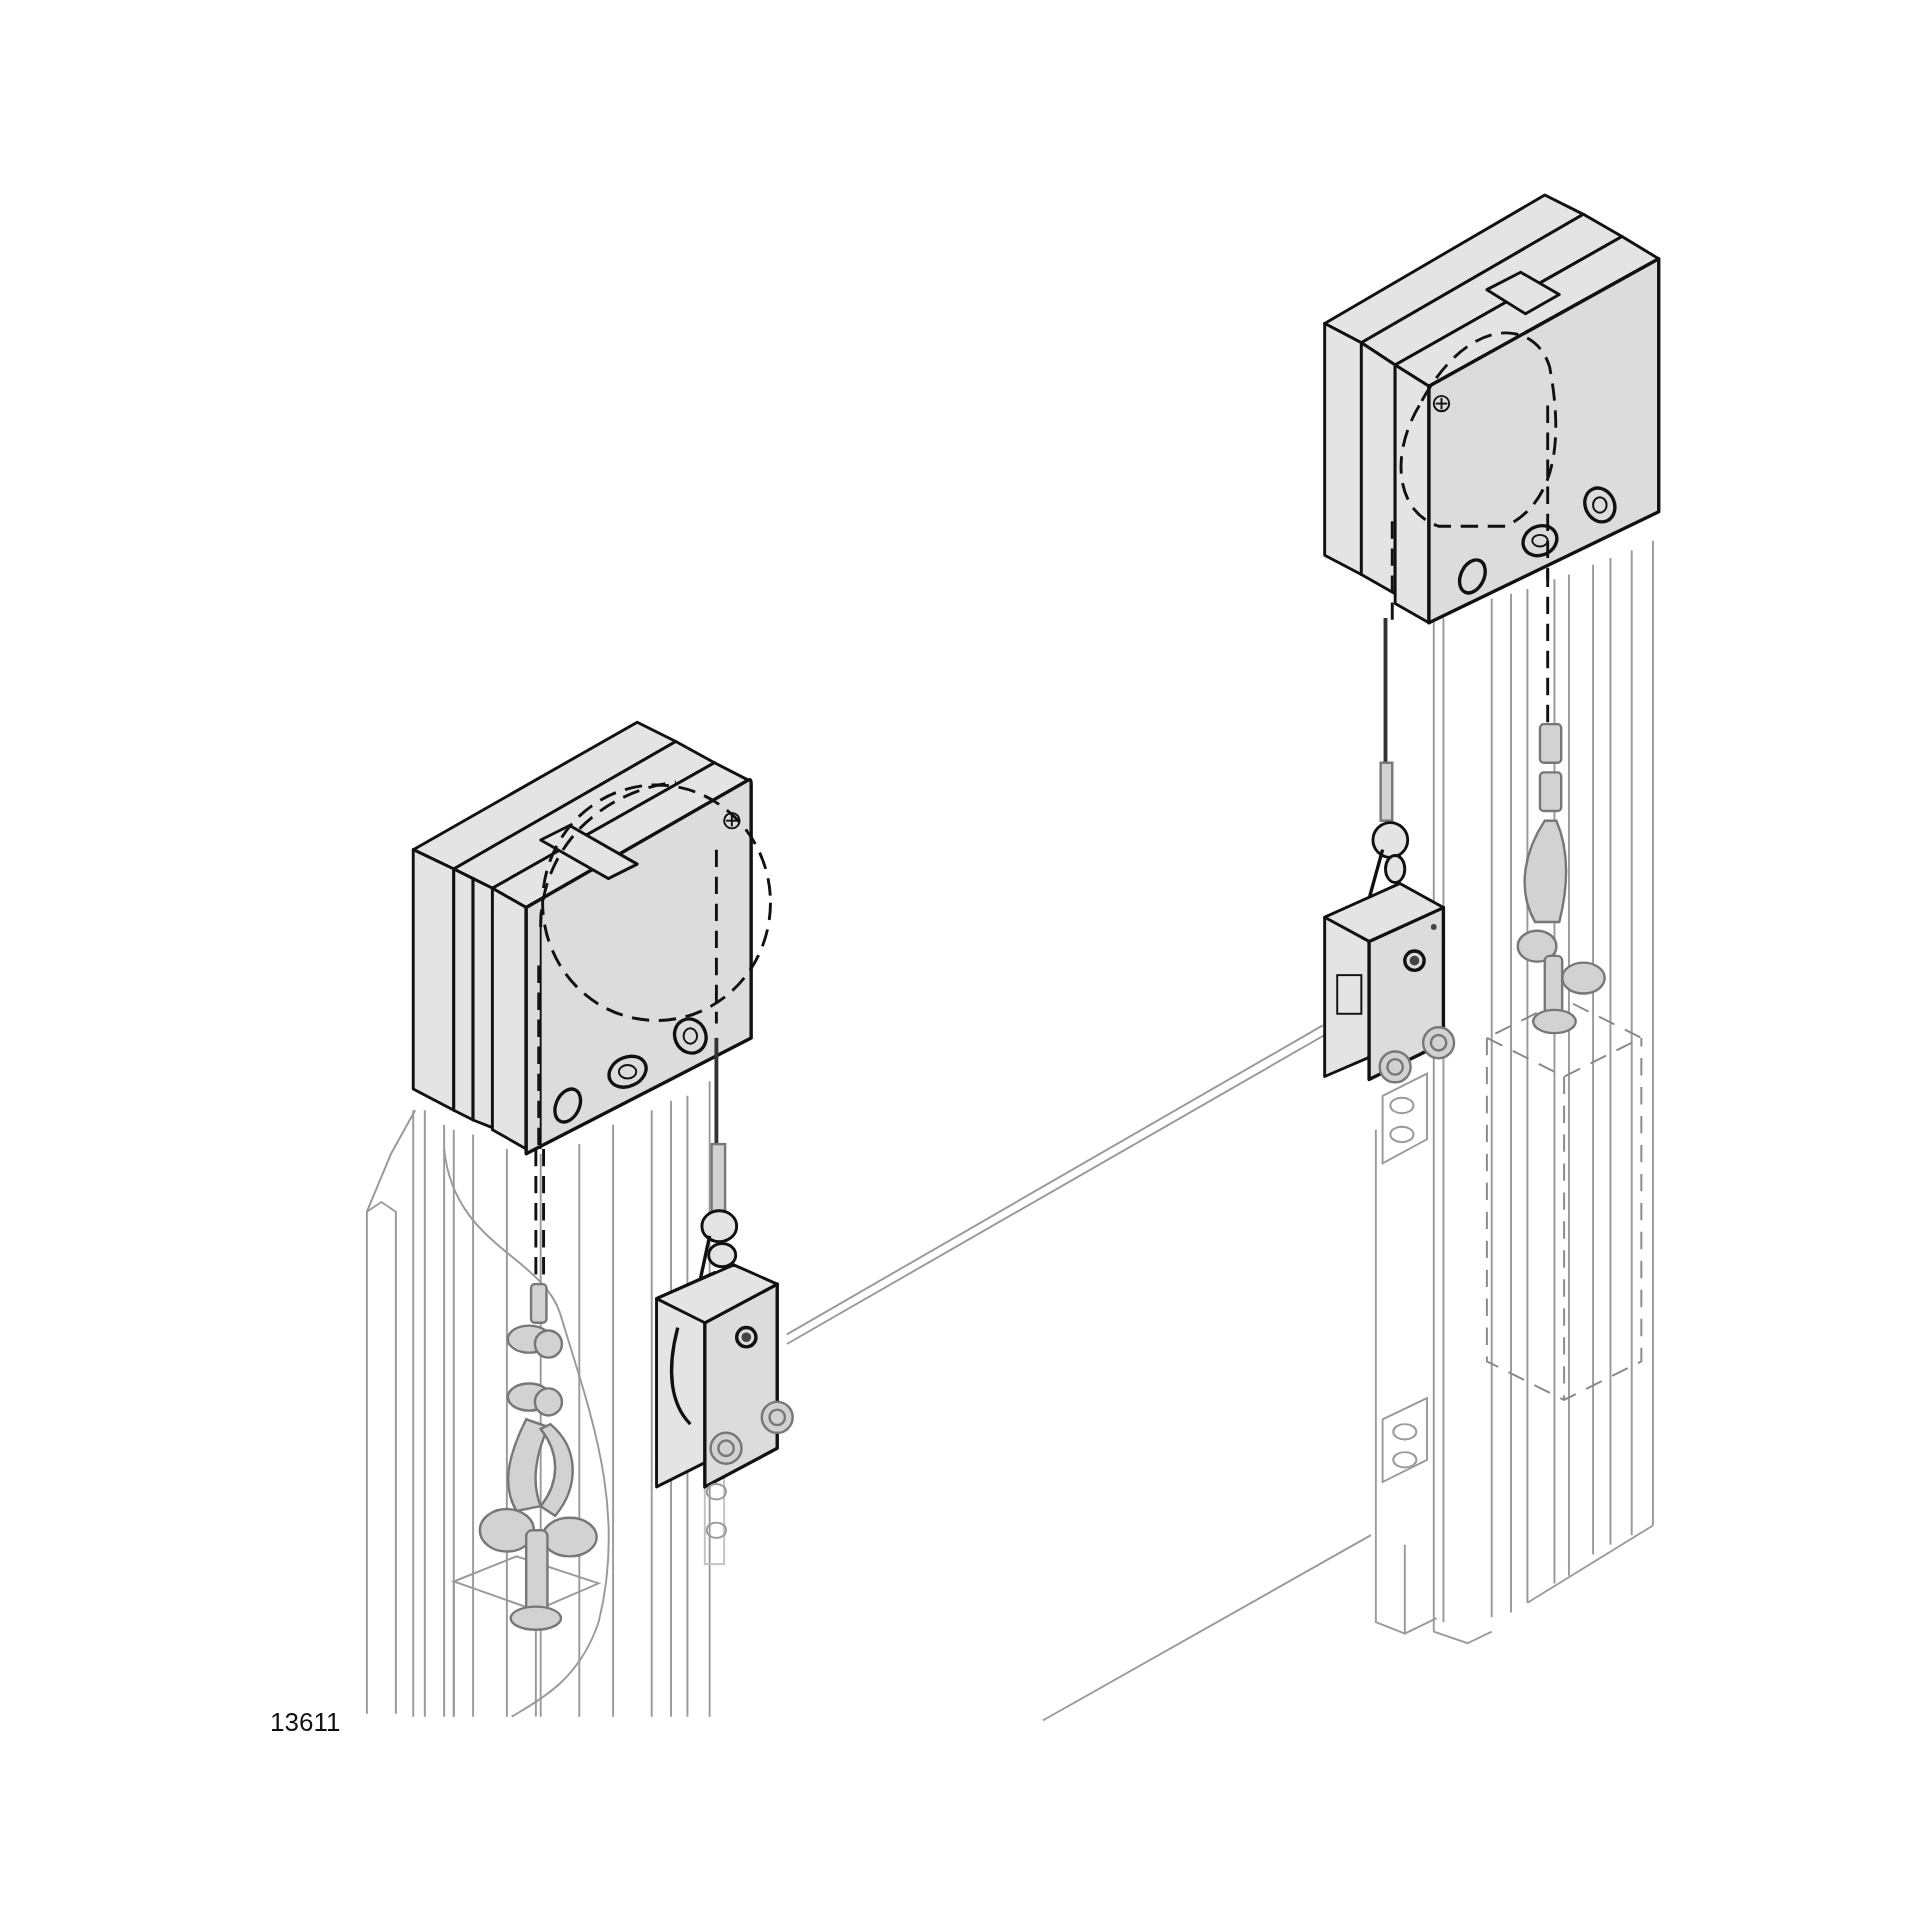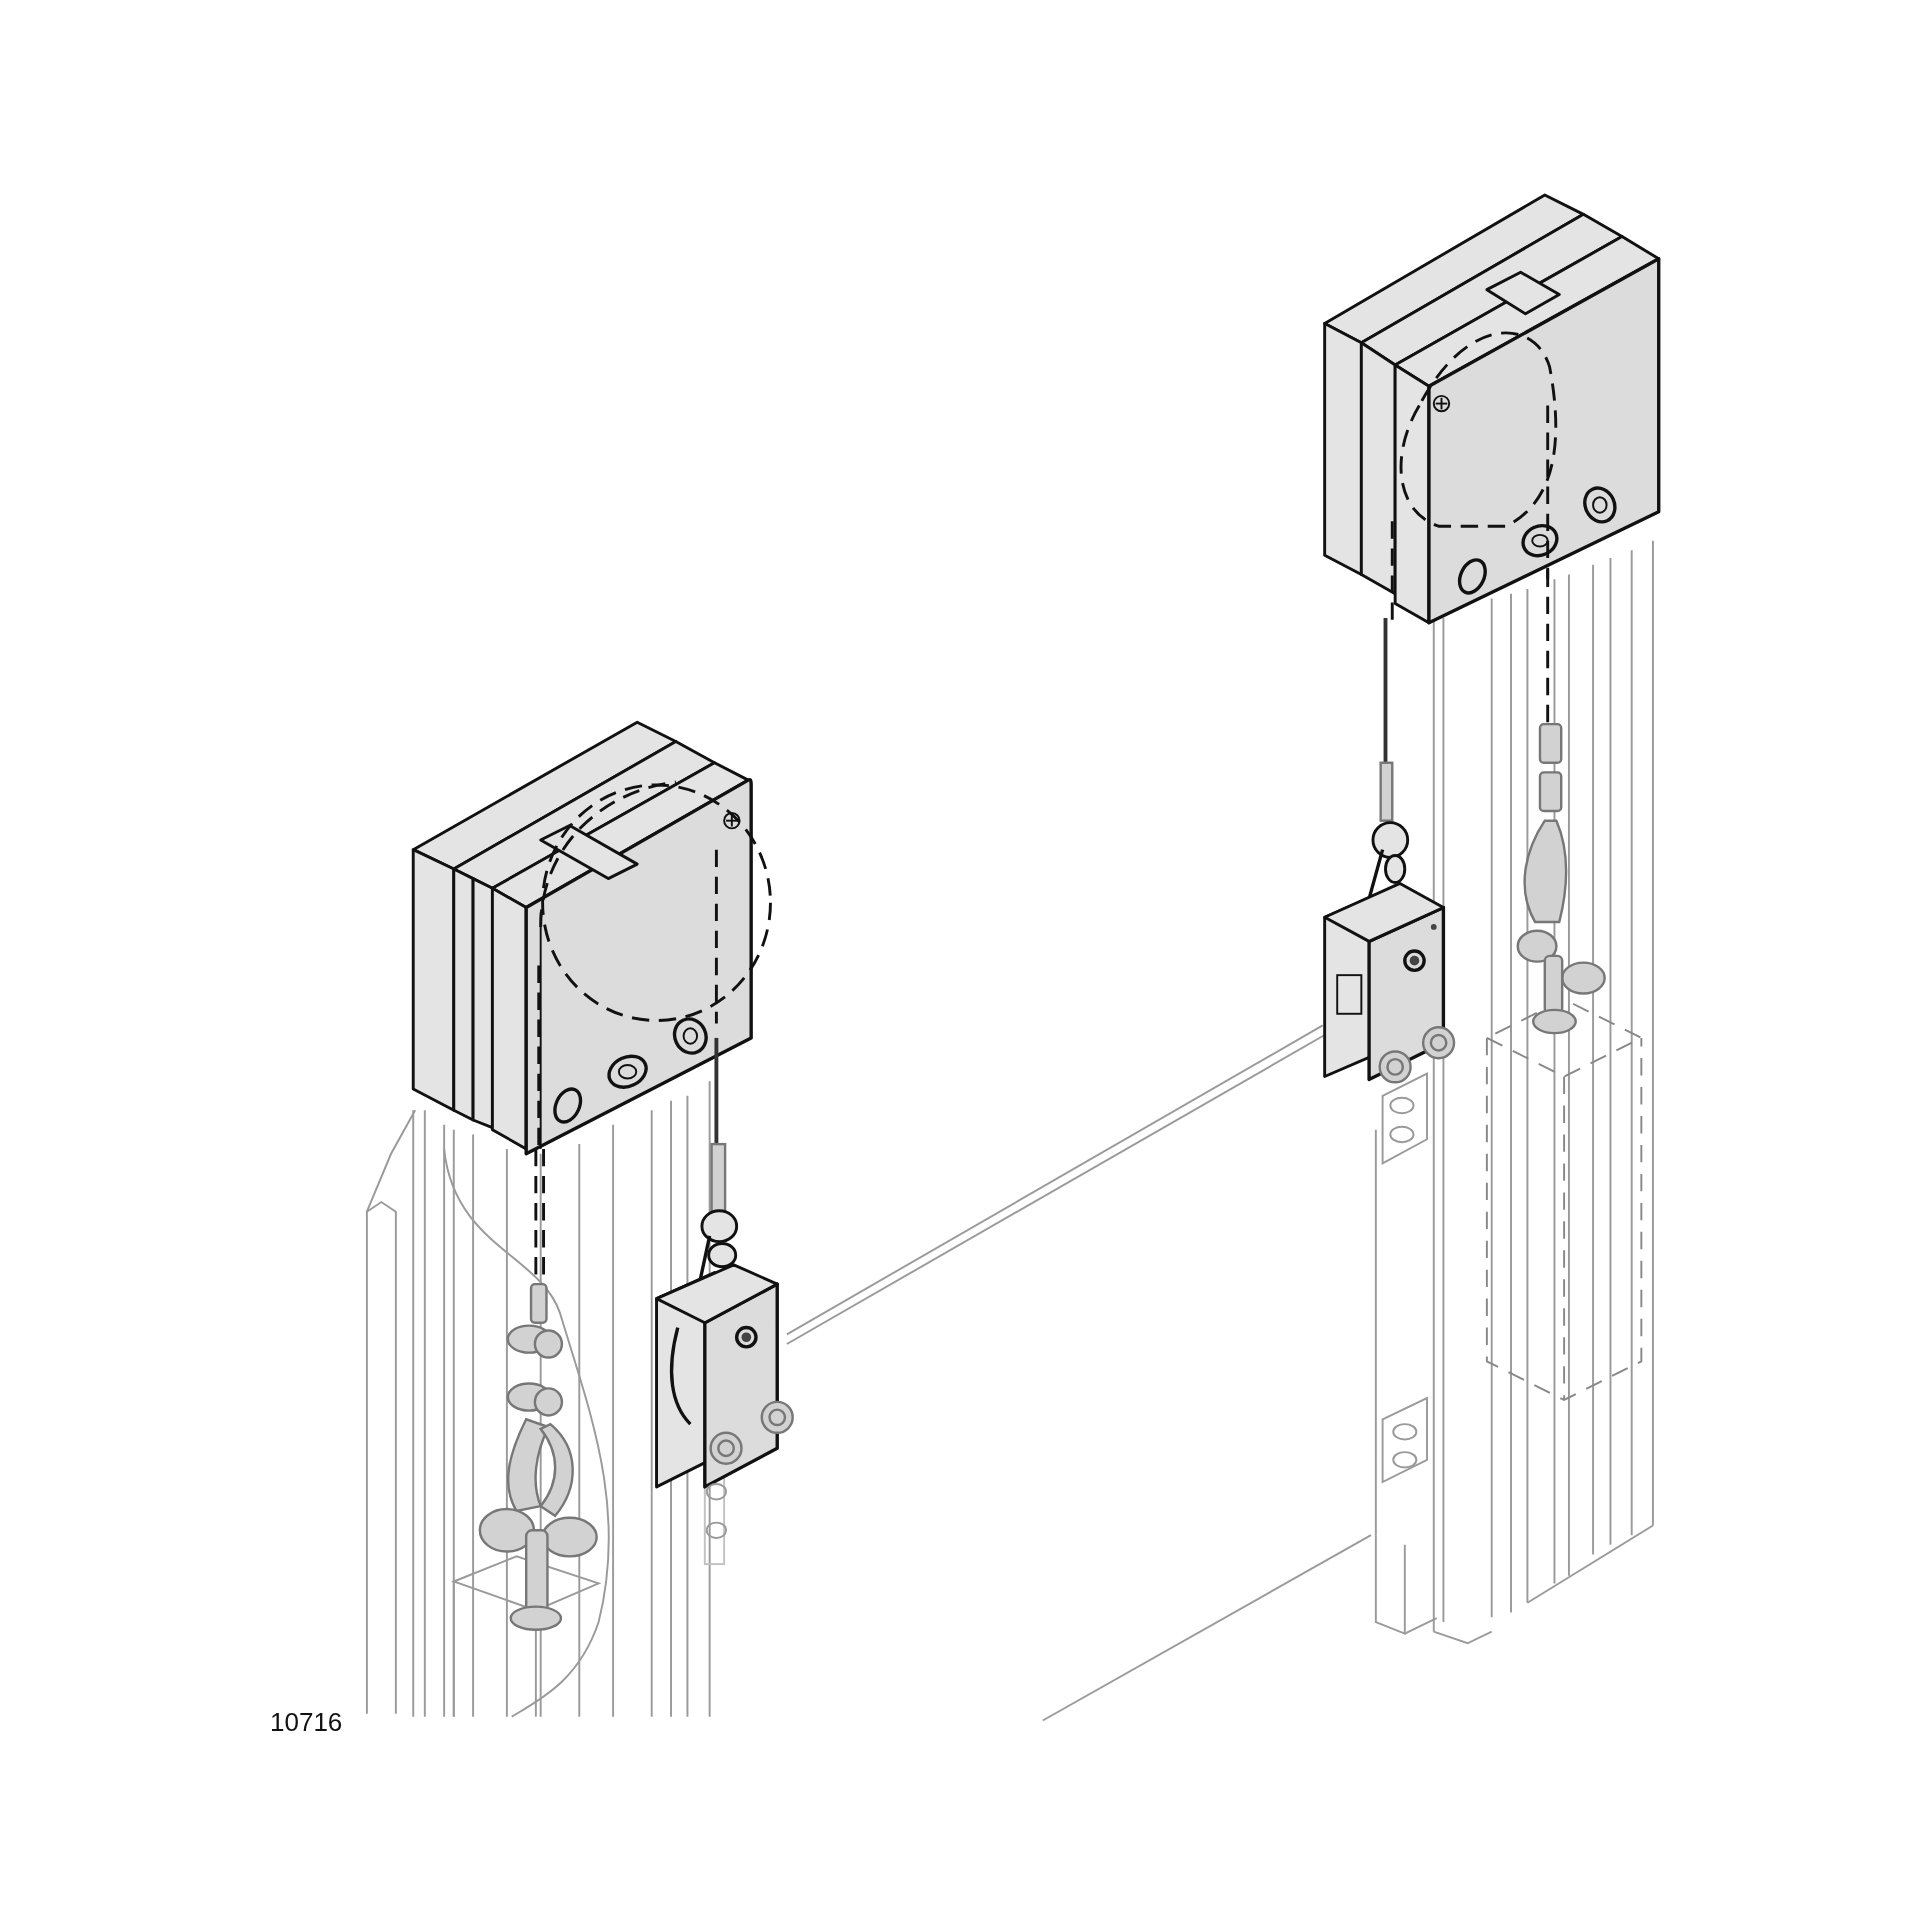--- a/index.html
+++ b/index.html
@@ -209,14 +209,14 @@
     <circle fill="#444" cx="1485" cy="960" r="3"></circle>
     <circle class="facelite" cx="1445" cy="1105" r="16"></circle>
     <circle class="facelite" cx="1445" cy="1105" r="8"></circle>
     <circle class="facelite" cx="1490" cy="1080" r="16"></circle>
     <circle class="facelite" cx="1490" cy="1080" r="8"></circle>
   </g>
 
 </svg>
 </div>
 
-<div class="fig-label">10716</div>
+<div class="fig-label">13611</div>
 
 
 </body></html>

